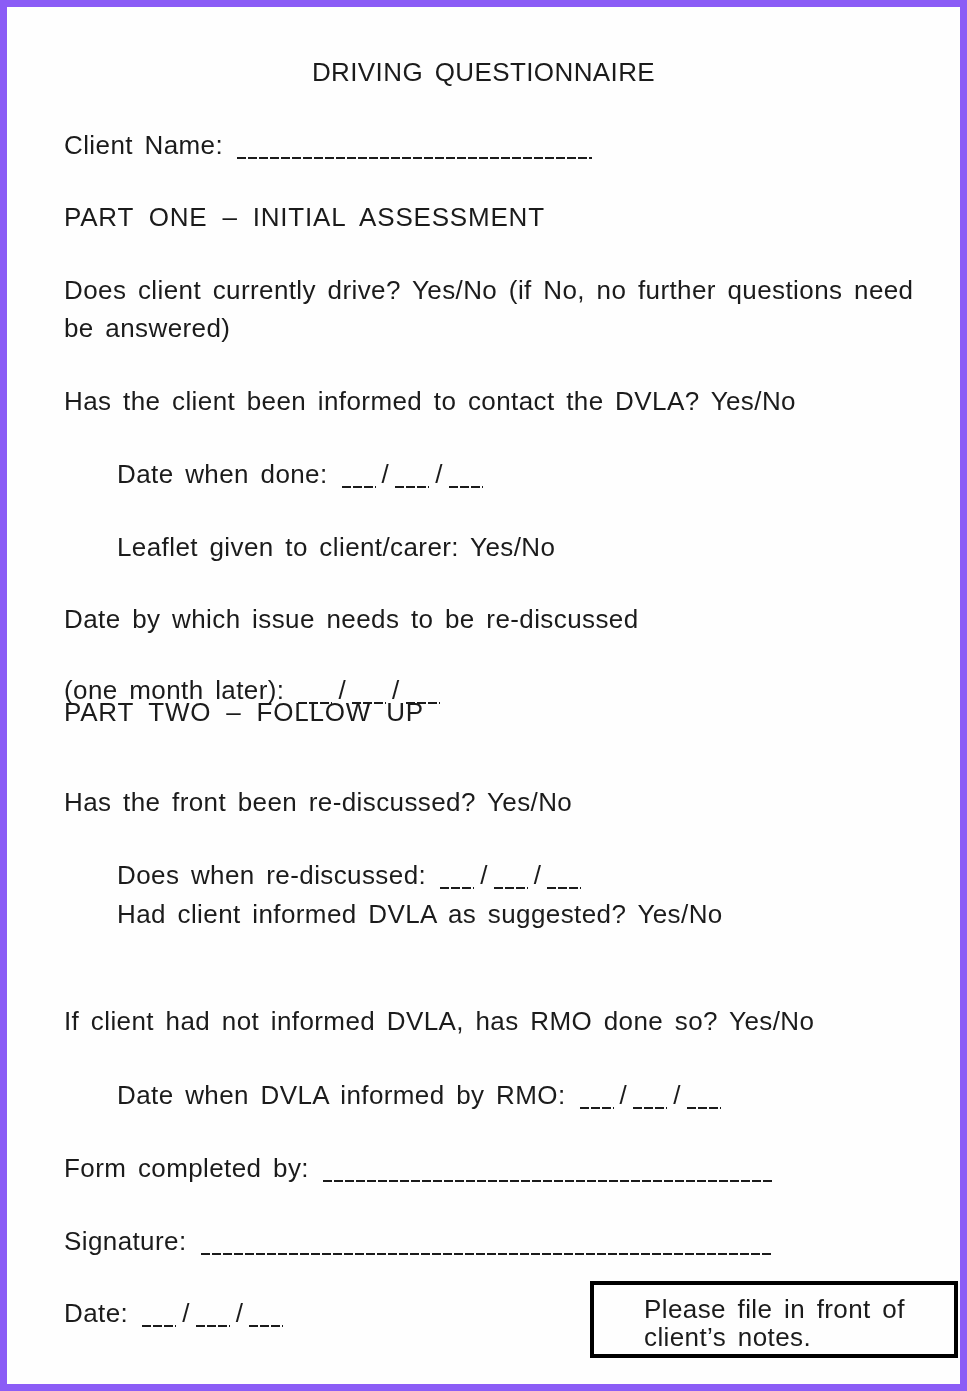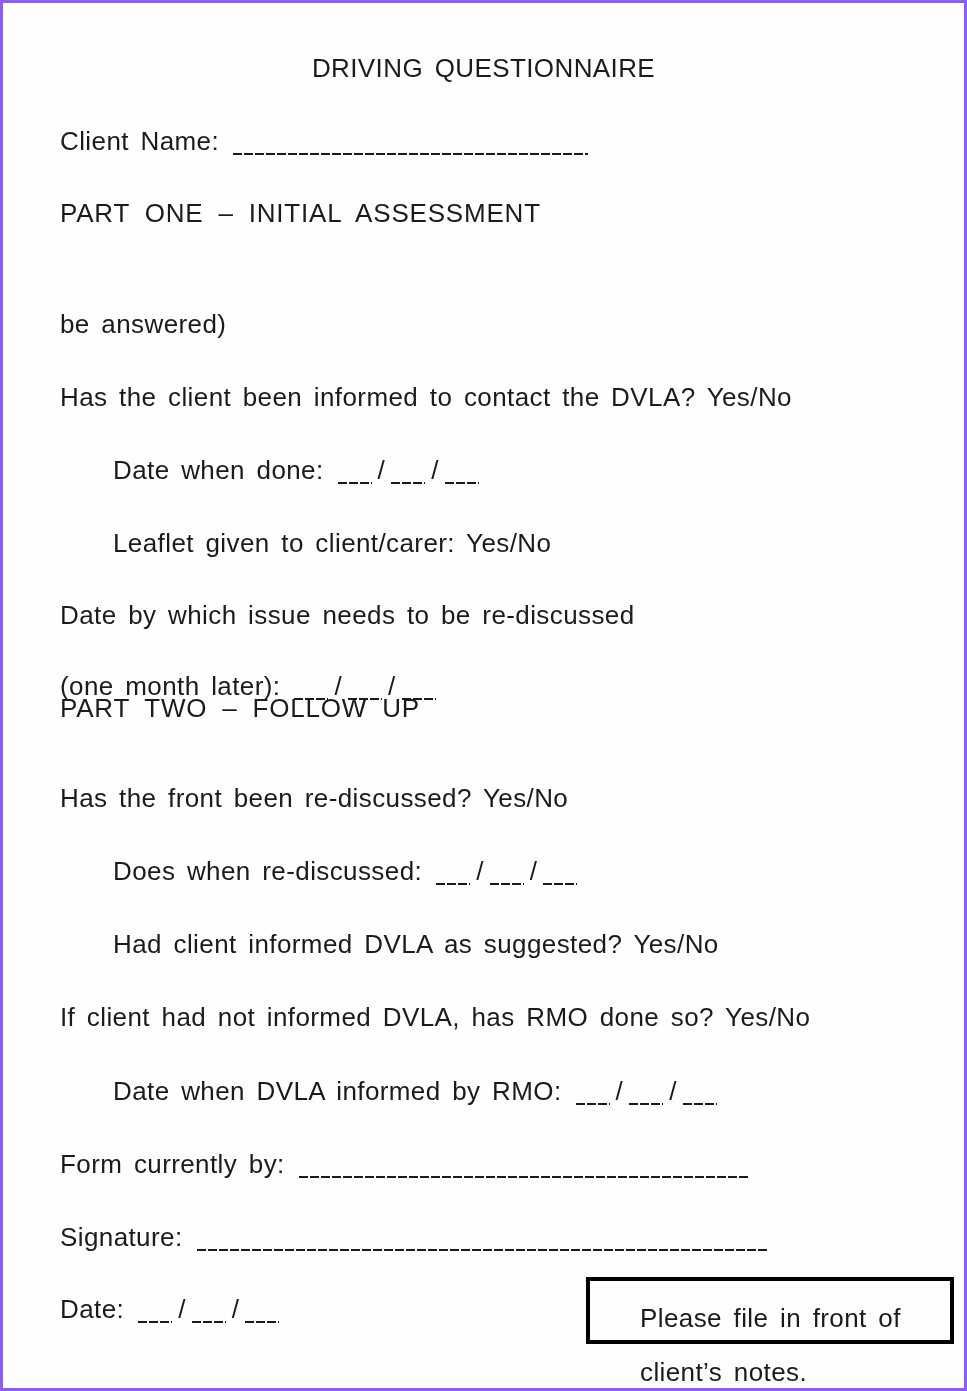--- a/index.html
+++ b/index.html
@@ -2,21 +2,21 @@
 <html><head>
 <meta charset="utf-8">
 <style>
   html,body { margin:0; padding:0; background:#ffffff; }
   .page {
     position: relative;
     width: 967px;
     height: 1391px;
     box-sizing: border-box;
     background: #fefefe;
-    border: 3px solid #8b5cf6;
+    border: 7px solid #8b5cf6;
     font-family: "Liberation Sans", "DejaVu Sans", sans-serif;
     color: #1b1b1b;
     overflow: hidden;
   }
   .line {
     position: absolute;
     left: 57px;
     font-size: 26px;
     line-height: 30px;
     letter-spacing: 0.4px;
@@ -46,44 +46,45 @@
   .blank-long   { width: 355px; }
   .blank-form   { width: 450px; }
   .blank-sig    { width: 572px; }
   .blank-date   { width: 34px; }
   .slash { margin: 0 6px; }
   .note-box {
     position: absolute;
     left: 583px;
     top: 1274px;
     width: 368px;
-    height: 67px;
+    height: 77px;
     box-sizing: border-box;
     border: 4px solid #000000;
     padding: 10px 18px 16px 50px;
     font-size: 26px;
-    line-height: 54px;
+    line-height: 28px;
     letter-spacing: 0.4px;
     word-spacing: 4px;
     white-space: normal;
   }
 </style>
 </head>
 <body>
 
 <div class="page">
 
   <div class="line title-line" style="top:50px">DRIVING QUESTIONNAIRE</div>
 
   <div class="line" style="top:123px">
     <span class="lbl">Client Name:</span><span class="blank blank-long"></span>
   </div>
 
   <div class="line heading" style="top:195px">PART ONE – INITIAL ASSESSMENT</div>
 
+  <div class="line" style="top:268px">Does client currently drive? Yes/No (if No, no further questions need</div>
   <div class="line" style="top:306px">be answered)</div>
 
   <div class="line" style="top:379px">Has the client been informed to contact the DVLA? Yes/No</div>
 
   <div class="line indent" style="top:452px">
     <span class="lbl">Date when done:</span><span class="blank blank-date"></span><span class="slash">/</span><span class="blank blank-date"></span><span class="slash">/</span><span class="blank blank-date"></span>
   </div>
 
   <div class="line indent" style="top:525px">Leaflet given to client/carer: Yes/No</div>
 
@@ -93,30 +94,30 @@
   </div>
 
   <div class="line heading" style="top:690px">PART TWO – FOLLOW UP</div>
 
   <div class="line" style="top:780px">Has the front been re-discussed? Yes/No</div>
 
   <div class="line indent" style="top:853px">
     <span class="lbl">Does when re-discussed:</span><span class="blank blank-date"></span><span class="slash">/</span><span class="blank blank-date"></span><span class="slash">/</span><span class="blank blank-date"></span>
   </div>
 
-  <div class="line indent" style="top:926px">Had client informed DVLA as suggested? Yes/No</div>
+  <div class="line indent" style="top:892px">Had client informed DVLA as suggested? Yes/No</div>
 
   <div class="line" style="top:999px">If client had not informed DVLA, has RMO done so? Yes/No</div>
 
   <div class="line indent" style="top:1073px">
     <span class="lbl">Date when DVLA informed by RMO:</span><span class="blank blank-date"></span><span class="slash">/</span><span class="blank blank-date"></span><span class="slash">/</span><span class="blank blank-date"></span>
   </div>
 
   <div class="line" style="top:1146px">
-    <span class="lbl">Form currently by:</span><span class="blank blank-form"></span>
+    <span class="lbl">Form completed by:</span><span class="blank blank-form"></span>
   </div>
 
   <div class="line" style="top:1219px">
     <span class="lbl">Signature:</span><span class="blank blank-sig"></span>
   </div>
 
   <div class="line" style="top:1291px">
     <span class="lbl">Date:</span><span class="blank blank-date"></span><span class="slash">/</span><span class="blank blank-date"></span><span class="slash">/</span><span class="blank blank-date"></span>
   </div>
 

